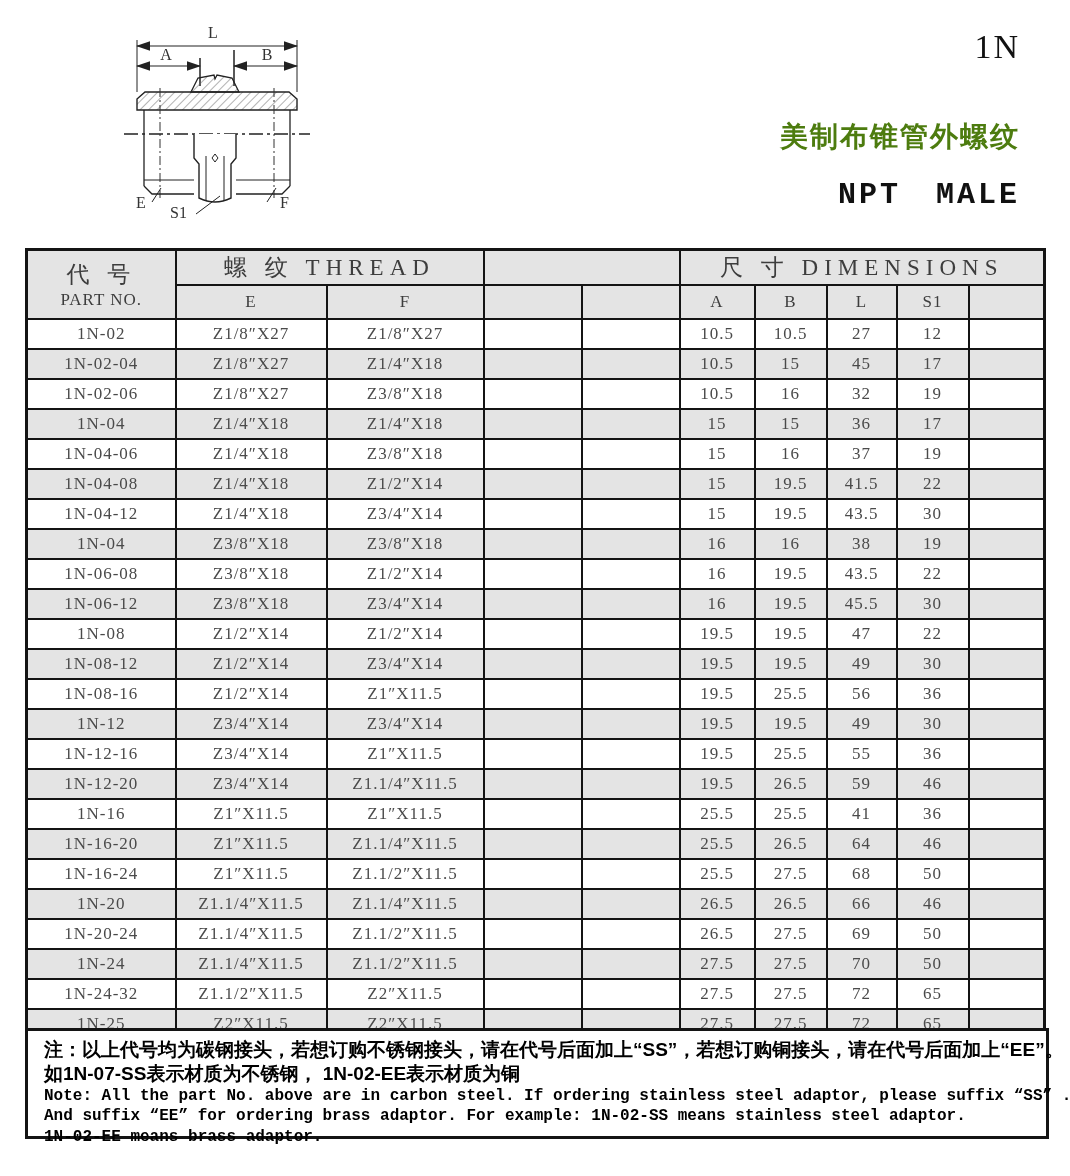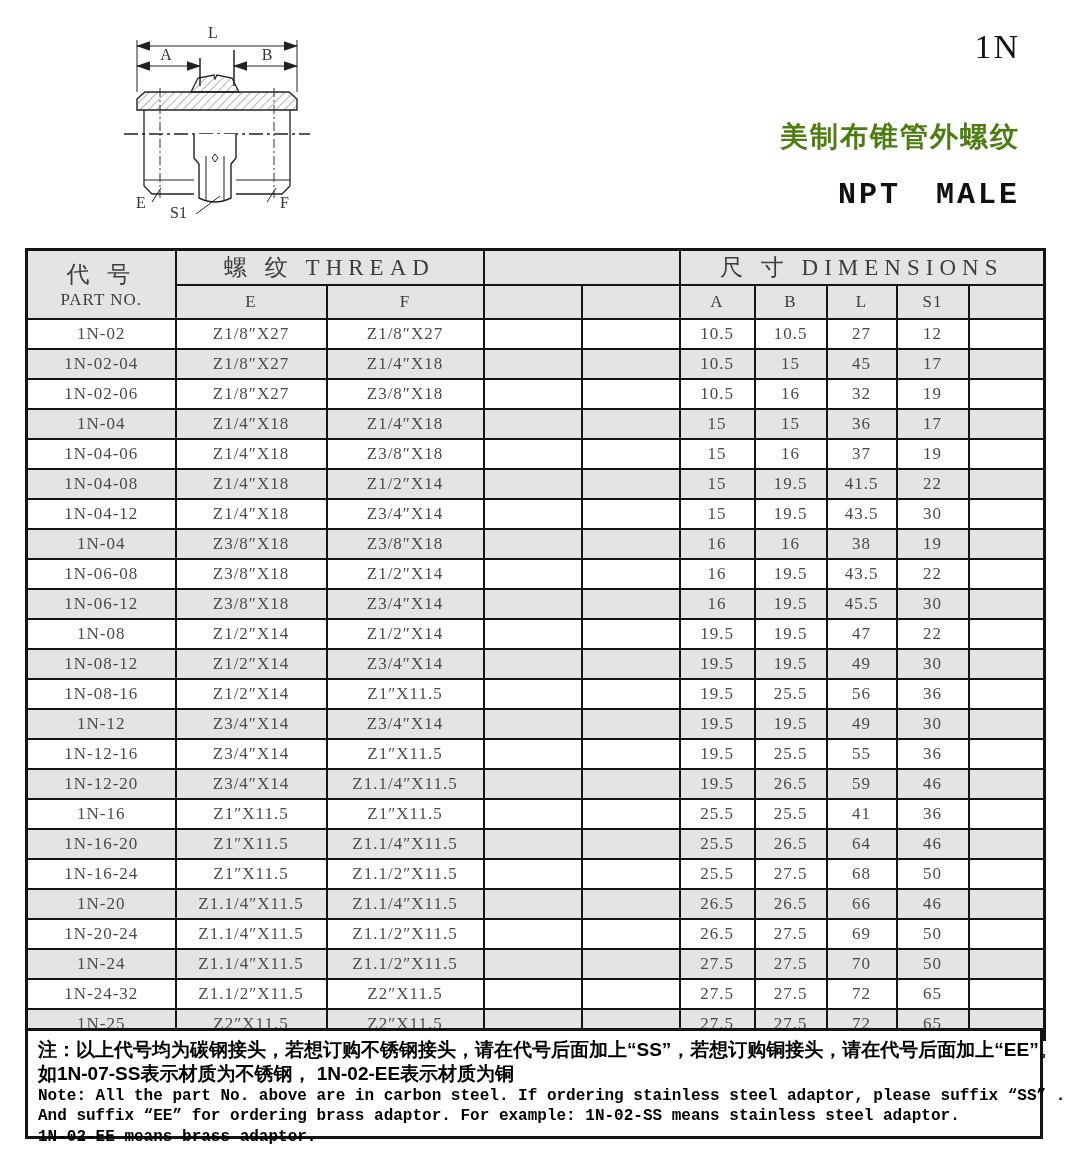--- a/index.html
+++ b/index.html
@@ -24,21 +24,21 @@
   th,td{border:2px solid #141414;text-align:center;vertical-align:middle;
         font-weight:normal;font-size:17px;color:#4a4a4a;letter-spacing:1px;
         overflow:hidden;white-space:nowrap;}
   thead th{background:#e4e4e4;height:30px;color:#3d3d3d;}
   tbody td{height:26px;background:#ffffff;}
   tbody tr.alt td{background:#e4e4e4;}
   .hdr-cjk{font-size:23px;letter-spacing:6px;}
 
   
   #notebox{position:absolute;left:25px;top:1028px;width:992px;height:92px;
-           border:3px solid #141414;padding:7px 10px 6px 10px;background:#fff;}
+           border:3px solid #141414;padding:7px 10px 6px 16px;background:#fff;}
   .note-cn{font-family:"Liberation Sans",sans-serif;font-weight:bold;font-size:19px;
            color:#000;line-height:1.25;white-space:nowrap;}
   .note-en{font-family:"Liberation Mono",monospace;font-weight:bold;font-size:16px;
            color:#000000;line-height:1.30;white-space:nowrap;}
 </style>
 </head>
 <body>
 
 <div id="page">
 

